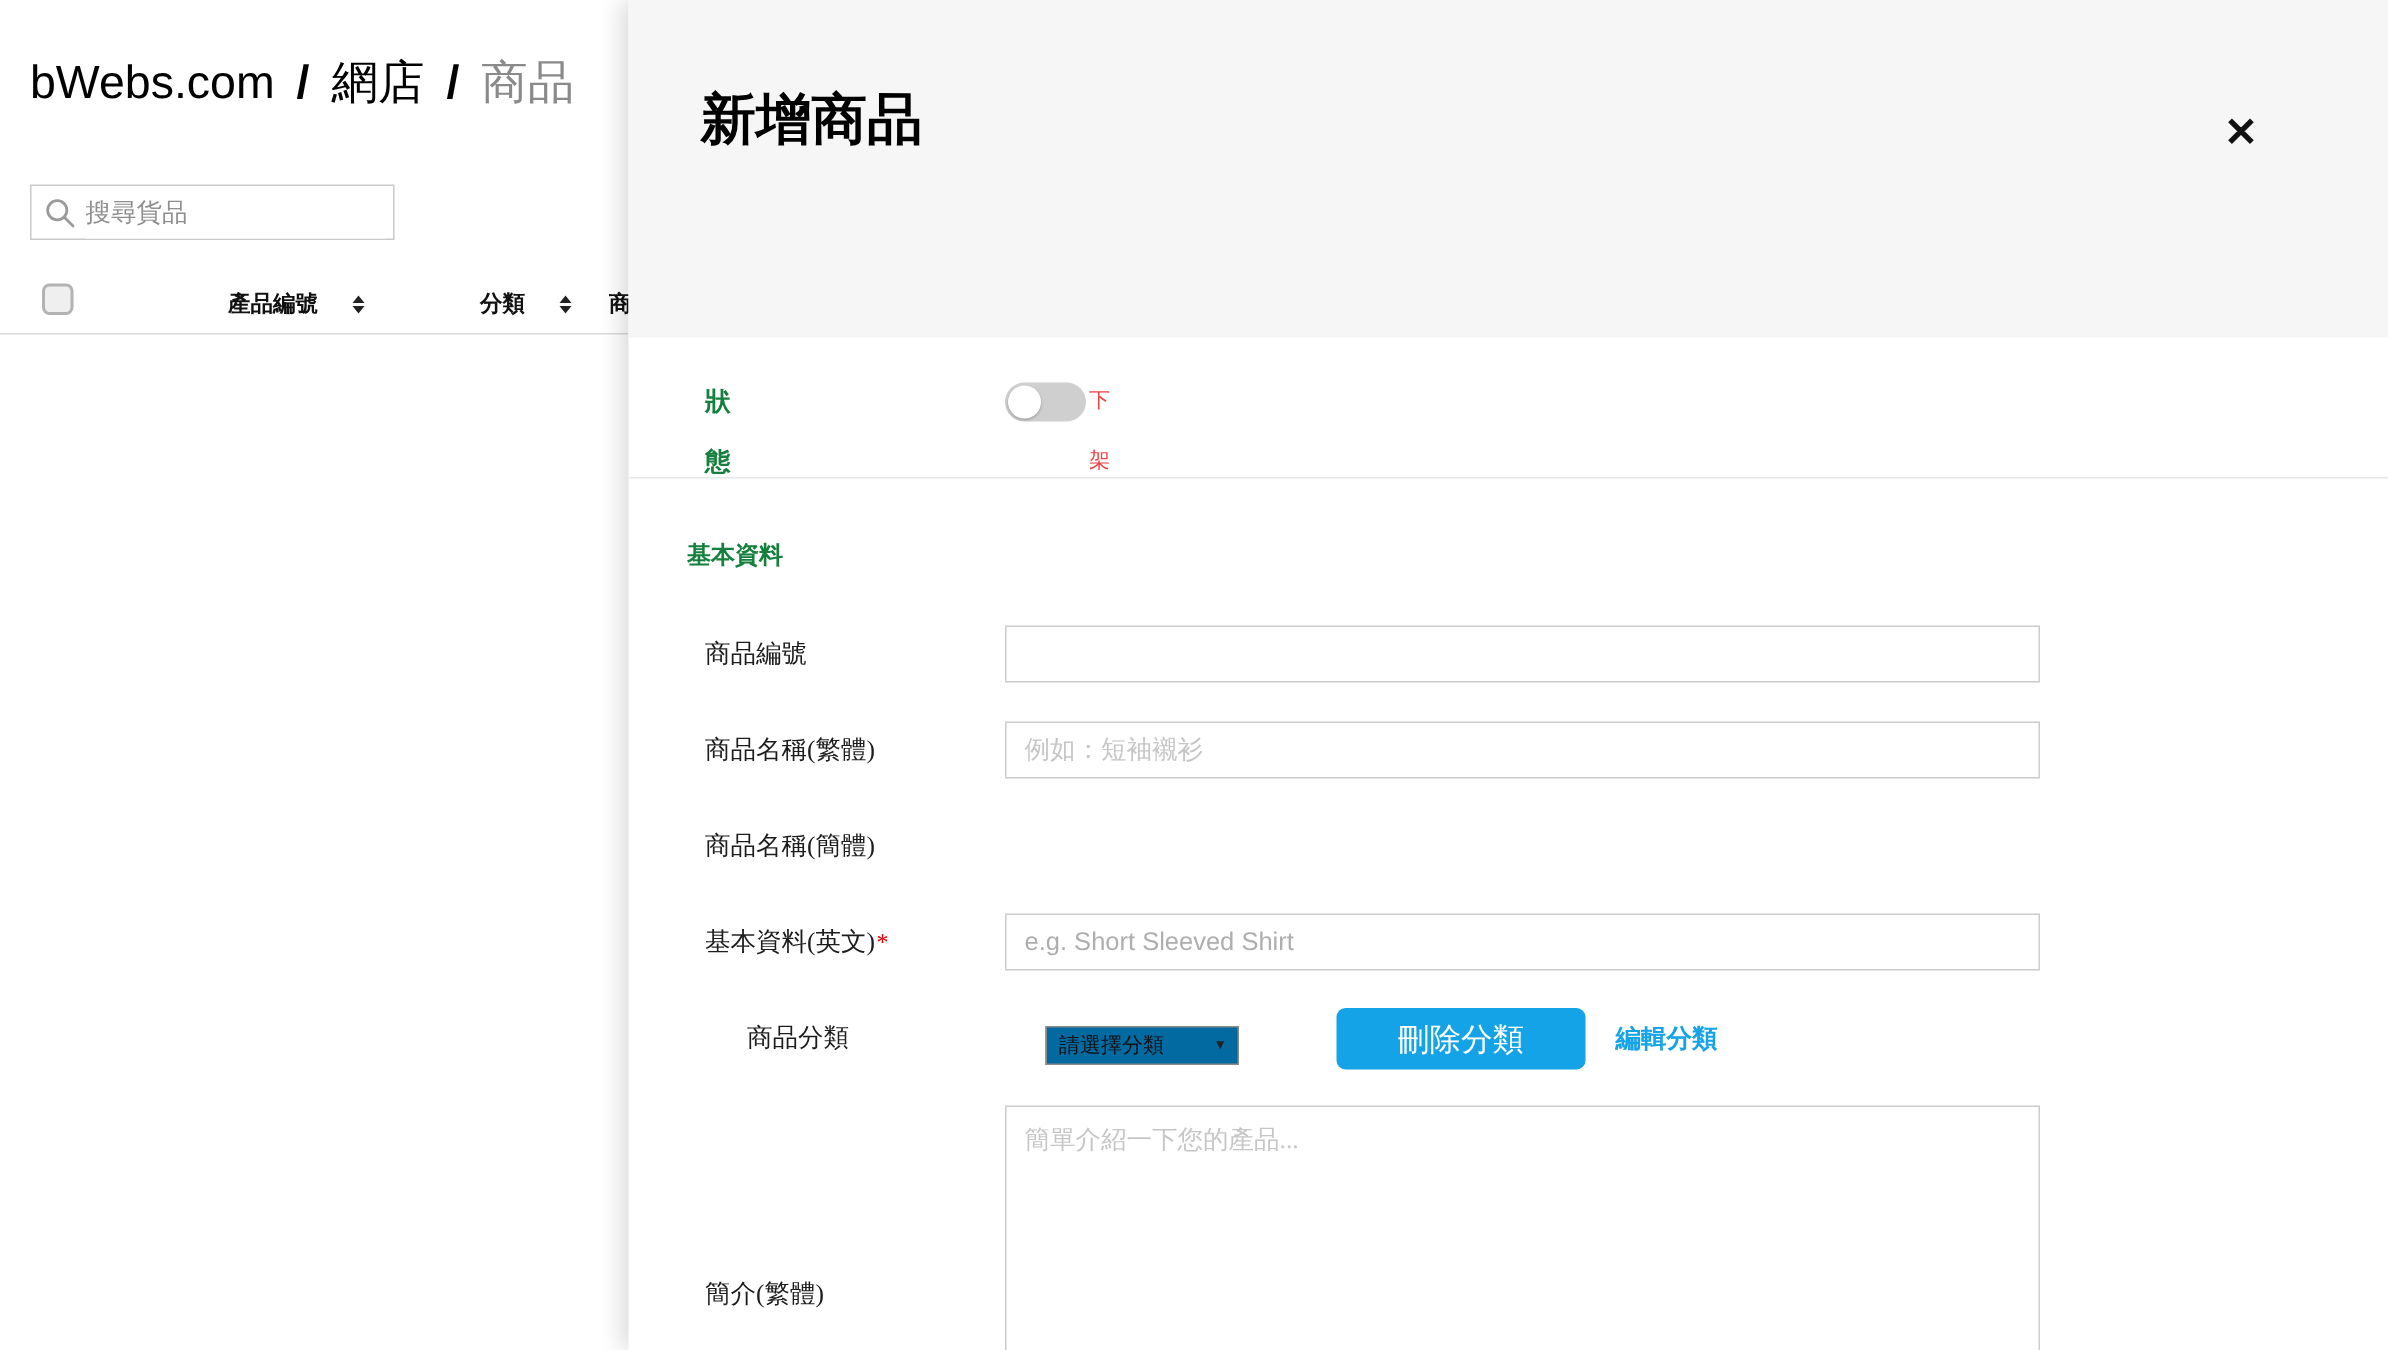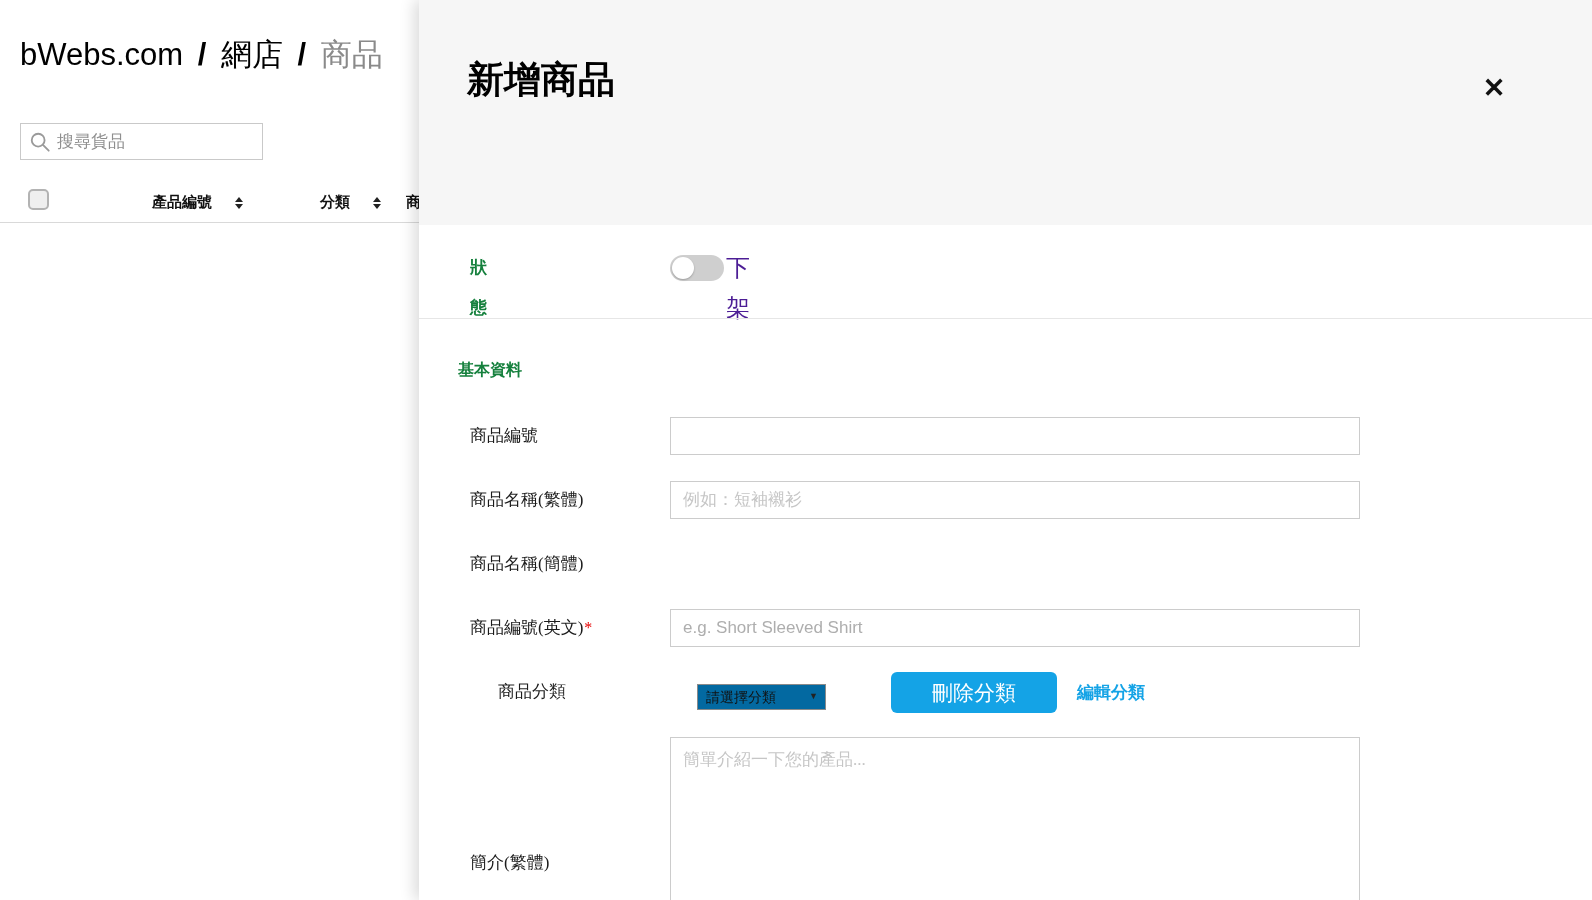--- a/index.html
+++ b/index.html
@@ -48,21 +48,21 @@
 
   .m-label { font-family:"Liberation Serif", serif; font-size:17px; color:#1c1c1c; }
   .bold-label { font-weight:bold; font-family:"Liberation Sans", sans-serif; color:#15803d; }
 
   .status-row { position:absolute; left:51px; top:248px; height:40px; }
   .status-row .m-label { position:absolute; left:0; line-height:40px; }
   .toggle { position:absolute; left:200px; top:7px; width:54px; height:26px;
             border-radius:13px; background:#cfcfcf; cursor:pointer; }
   .toggle .knob { position:absolute; left:2px; top:2px; width:22px; height:22px;
                   border-radius:50%; background:#fff; box-shadow:0 1px 2px rgba(0,0,0,.25); }
-  .toggle-text { position:absolute; left:256px; line-height:40px; font-size:24px; color:#4c1d95;
+  .toggle-text { position:absolute; left:256px; line-height:40px; font-size:14px; color:#ef4444;
                  font-family:"Liberation Serif", serif; }
 
   .divider { position:absolute; left:0; top:318px; width:100%; height:1px; background:#e6e6e6; }
 
   .section-title { position:absolute; left:39px; top:360px; font-size:16px; }
 
   .m-row { position:absolute; left:51px; width:1090px; height:40px; }
   .m-row .m-label { position:absolute; left:0; top:0; line-height:40px; }
   .req { color:#e60000; font-size:16px; margin-left:1px; }
   .m-input { position:absolute; left:200px; top:1px; width:690px; height:38px;
@@ -158,21 +158,21 @@
   <div class="m-row row-name-tc">
     <span class="m-label">商品名稱(繁體)</span>
     <input class="m-input" type="text" placeholder="例如：短袖襯衫" style="">
   </div>
 
   <div class="m-row row-name-sc">
     <span class="m-label">商品名稱(簡體)</span>
   </div>
 
   <div class="m-row row-name-en">
-    <span class="m-label"><span>商品編號(英文)</span><span class="req">*</span></span>
+    <span class="m-label"><span>基本資料(英文)</span><span class="req">*</span></span>
     <input class="m-input en" type="text" placeholder="e.g. Short Sleeved Shirt" style="">
   </div>
 
   <div class="m-row row-category">
     <span class="m-label">商品分類</span>
     <div class="cat-select-wrap">
       <select class="cat-select">
         <option>請選擇分類</option>
       </select>
       <span class="cat-select-arrow">▼</span>

